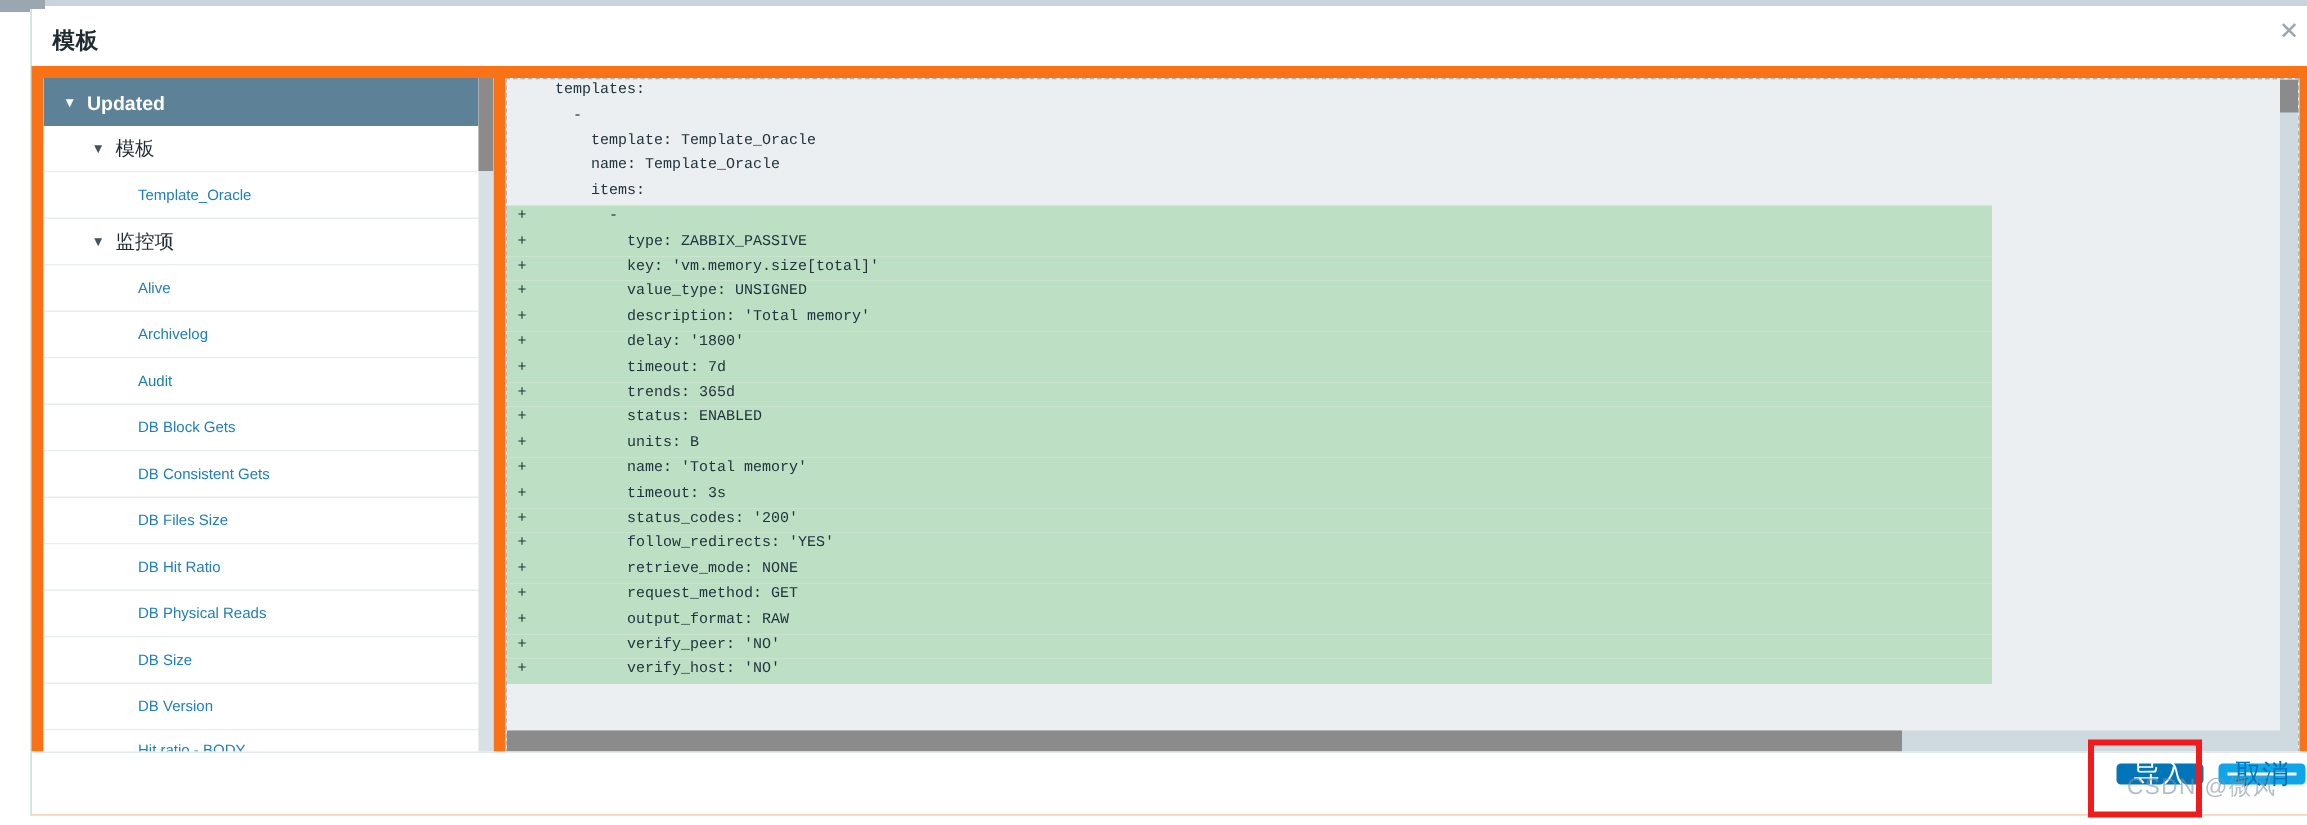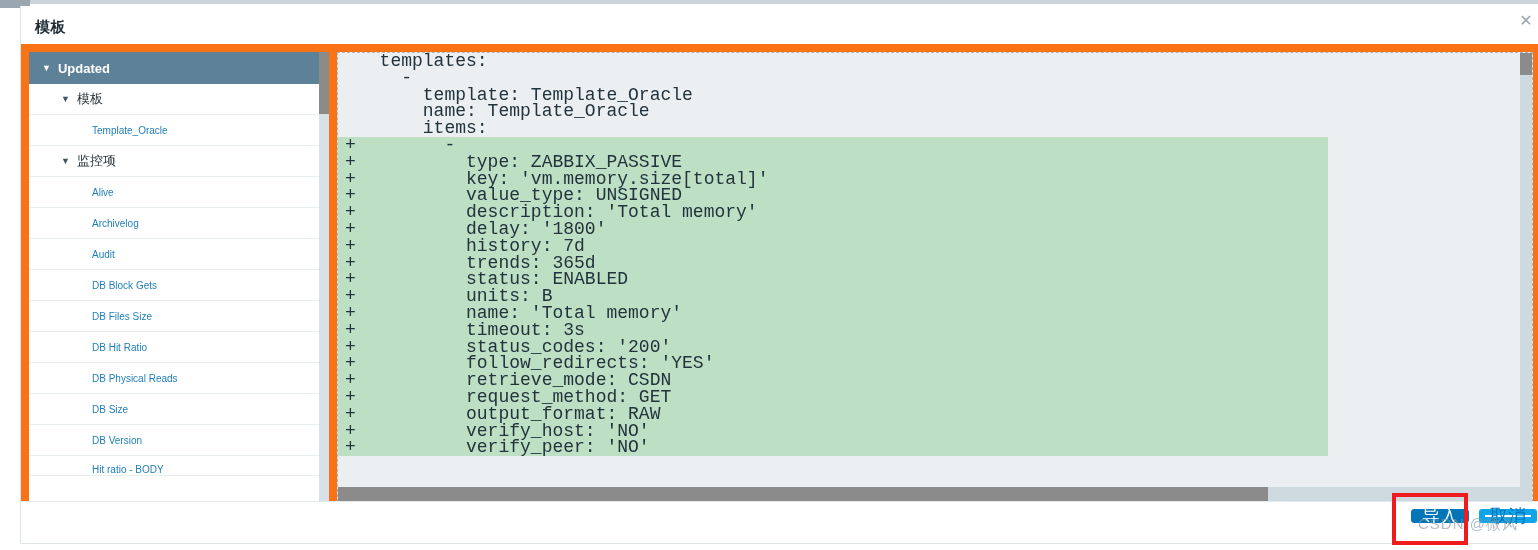--- a/index.html
+++ b/index.html
@@ -138,21 +138,21 @@
     border: 1px dashed #a9b8c2;
     background: #eceff1;
     overflow: hidden;
   }
   .code-inner {
     position: absolute;
     left: 0; top: 0;
     width: 990px; height: 435px;
     overflow: hidden;
     font-family: "Liberation Mono", "DejaVu Sans Mono", monospace;
-    font-size: 18px;
+    font-size: 10px;
     line-height: 16.8px;
   }
   .cline {
     display: block;
     height: 16.8px;
     white-space: pre;
     color: #22333d;
     padding-left: 0;
   }
   .cline.ctx { background: #eceff1; }
@@ -288,20 +288,23 @@
               <span>Alive</span>
             </div>
             <div class="tree-item">
               <span>Archivelog</span>
             </div>
             <div class="tree-item">
               <span>Audit</span>
             </div>
             <div class="tree-item">
               <span>DB Block Gets</span>
+            </div>
+            <div class="tree-item">
+              <span>DB Consistent Gets</span>
             </div>
             <div class="tree-item">
               <span>DB Files Size</span>
             </div>
             <div class="tree-item">
               <span>DB Hit Ratio</span>
             </div>
             <div class="tree-item">
               <span>DB Physical Reads</span>
             </div>
@@ -326,33 +329,33 @@
             <div class="cline ctx"><span class="mark"></span><span>    -</span></div>
             <div class="cline ctx"><span class="mark"></span><span>      template: Template_Oracle</span></div>
             <div class="cline ctx"><span class="mark"></span><span>      name: Template_Oracle</span></div>
             <div class="cline ctx"><span class="mark"></span><span>      items:</span></div>
             <div class="cline add"><span class="mark">+</span><span>        -</span></div>
             <div class="cline add"><span class="mark">+</span><span>          type: ZABBIX_PASSIVE</span></div>
             <div class="cline add"><span class="mark">+</span><span>          key: 'vm.memory.size[total]'</span></div>
             <div class="cline add"><span class="mark">+</span><span>          value_type: UNSIGNED</span></div>
             <div class="cline add"><span class="mark">+</span><span>          description: 'Total memory'</span></div>
             <div class="cline add"><span class="mark">+</span><span>          delay: '1800'</span></div>
-            <div class="cline add"><span class="mark">+</span><span>          history: 7d</span></div>
+            <div class="cline add"><span class="mark">+</span><span>          timeout: 7d</span></div>
             <div class="cline add"><span class="mark">+</span><span>          trends: 365d</span></div>
             <div class="cline add"><span class="mark">+</span><span>          status: ENABLED</span></div>
             <div class="cline add"><span class="mark">+</span><span>          units: B</span></div>
             <div class="cline add"><span class="mark">+</span><span>          name: 'Total memory'</span></div>
             <div class="cline add"><span class="mark">+</span><span>          timeout: 3s</span></div>
             <div class="cline add"><span class="mark">+</span><span>          status_codes: '200'</span></div>
             <div class="cline add"><span class="mark">+</span><span>          follow_redirects: 'YES'</span></div>
-            <div class="cline add"><span class="mark">+</span><span>          retrieve_mode: CSDN</span></div>
+            <div class="cline add"><span class="mark">+</span><span>          retrieve_mode: NONE</span></div>
             <div class="cline add"><span class="mark">+</span><span>          request_method: GET</span></div>
             <div class="cline add"><span class="mark">+</span><span>          output_format: RAW</span></div>
+            <div class="cline add"><span class="mark">+</span><span>          verify_peer: 'NO'</span></div>
             <div class="cline add"><span class="mark">+</span><span>          verify_host: 'NO'</span></div>
-            <div class="cline add"><span class="mark">+</span><span>          verify_peer: 'NO'</span></div>
           </div>
         <div class="code-vtrack">
           <div class="code-vthumb"></div>
         </div>
         <div class="code-htrack">
           <div class="code-hthumb"></div>
         </div>
       </div>
 
     </div>

